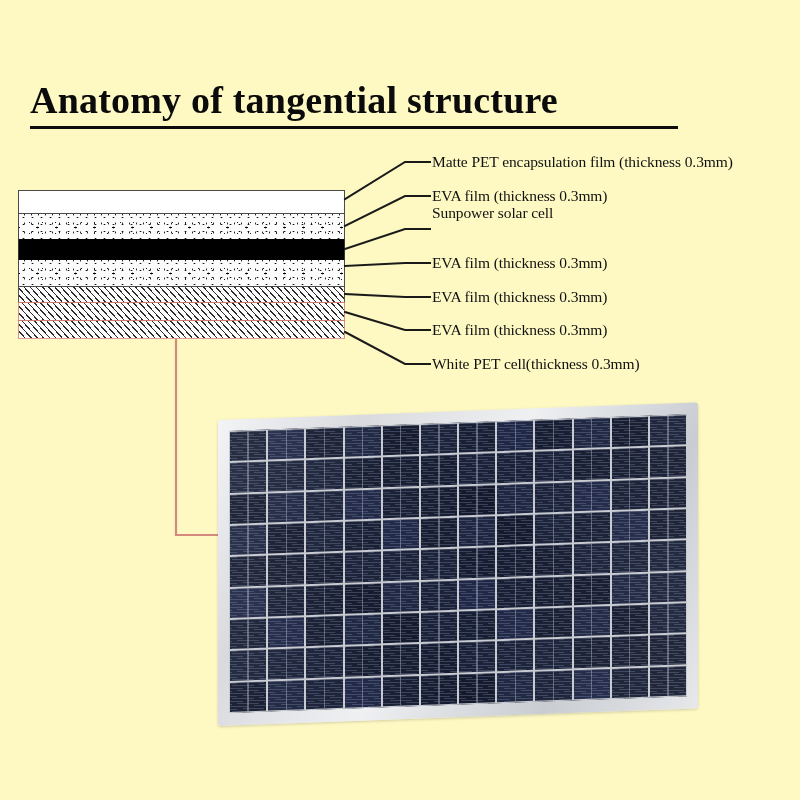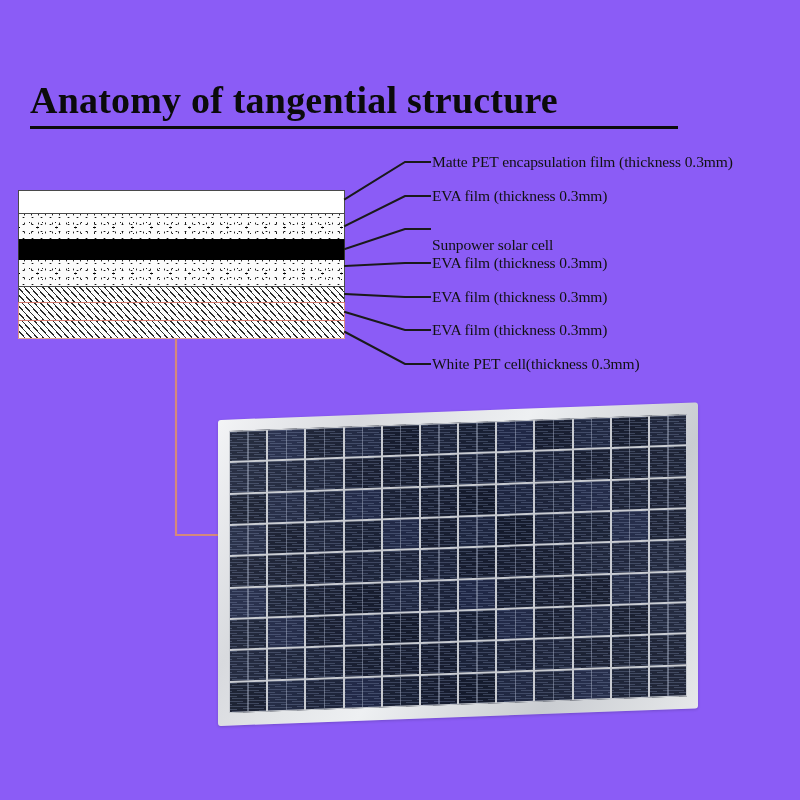--- a/index.html
+++ b/index.html
@@ -4,21 +4,21 @@
 <title>Anatomy of tangential structure</title>
 <style>
   html,body{margin:0;padding:0;}
   body{
     width:800px;height:800px;
     background:#ffffff;
     font-family:"Liberation Serif", serif;
     overflow:hidden;
     position:relative;
   }
-  #page{position:relative;width:800px;height:800px;background:#8b5cf6;}
+  #page{position:relative;width:800px;height:800px;background:#fef9c3;}
 
   
   .title-wrap{
     position:absolute;
     left:30px; top:78px;
     width:648px;
   }
   .title-text{
     font-family:"Liberation Serif", serif;
     font-weight:bold;
@@ -230,21 +230,21 @@
       <path d="M345,312 L405,330 L430,330"></path>
 
       <path d="M345,332 L405,364 L430,364"></path>
     </g>
   </svg>
 
   <div class="label" style="left:432px;top:153px;">Matte PET encapsulation film (thickness 0.3mm)</div>
 
   <div class="label" style="left:432px;top:187px;">EVA film (thickness 0.3mm)</div>
 
-  <div class="label" style="left:432px;top:236px;">Sunpower solar cell</div>
+  <div class="label" style="left:432px;top:204px;">Sunpower solar cell</div>
 
   <div class="label" style="left:432px;top:254px;">EVA film (thickness 0.3mm)</div>
 
   <div class="label" style="left:432px;top:288px;">EVA film (thickness 0.3mm)</div>
 
   <div class="label" style="left:432px;top:321px;">EVA film (thickness 0.3mm)</div>
 
   <div class="label" style="left:432px;top:355px;">White PET cell(thickness 0.3mm)</div>
 
   <svg class="connector" viewBox="0 0 800 800" xmlns="http://www.w3.org/2000/svg">

